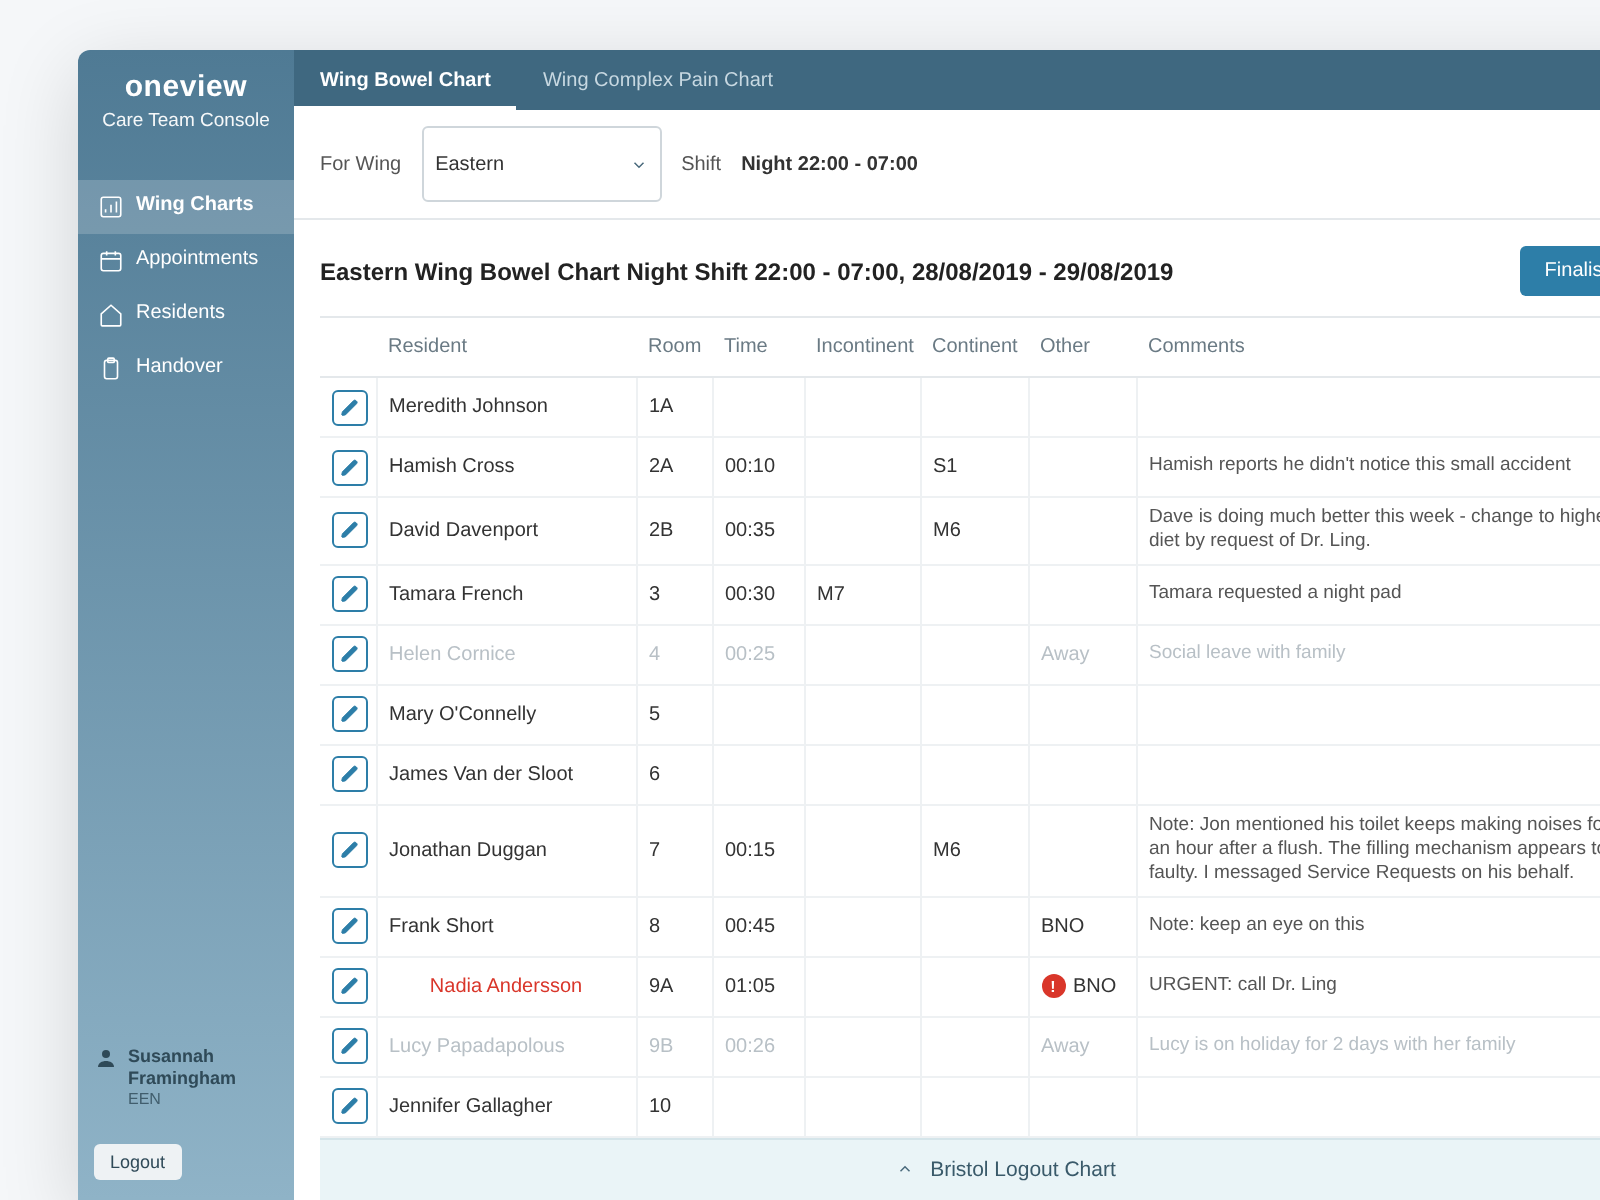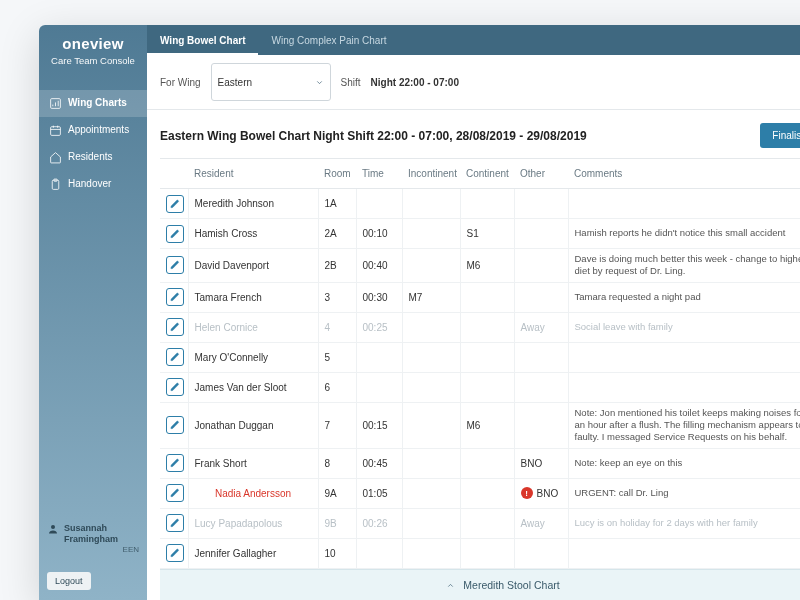--- a/index.html
+++ b/index.html
@@ -15,21 +15,21 @@
 .nav-item { display: flex; align-items: flex-start; gap: 6px; padding: 7px 10px; font-size: 10px; cursor: pointer; }
 .nav-item.active { background: rgba(255,255,255,0.18); font-weight: 600; }
 .nav-icon { width: 13px; height: 13px; display: inline-flex; align-items: center; justify-content: center; }
 .nav-icon svg { width: 13px; height: 13px; stroke: #fff; fill: none; stroke-width: 1.5; }
 
 .sidebar-footer { margin-top: auto; padding: 10px 8px; font-size: 9px; }
 .user-block { display: flex; gap: 5px; align-items: flex-start; margin-bottom: 18px; }
 .avatar-icon { width: 12px; height: 12px; }
 .avatar-icon svg { width: 12px; height: 12px; fill: #2f4a58; }
 .user-name { font-weight: 600; line-height: 1.2; color: #2f4a58; }
-.user-role { font-size: 8px; opacity: .8; color: #2f4a58; text-align: right; }
+.user-role { font-size: 8px; opacity: .8; color: #2f4a58; }
 .logout-btn { background: #eef2f4; color: #2f4a58; border: none; padding: 4px 8px; font-size: 9px; border-radius: 3px; cursor: pointer; }
 
 .main { flex: 1; display: flex; flex-direction: column; background: #fff; min-width: 0; }
 
 .tabs-bar { background: #3f6880; display: flex; align-items: flex-end; height: 30px; padding-left: 0; }
 .tab { padding: 7px 13px; color: #c7d8e1; font-size: 10px; cursor: pointer; border-bottom: 2px solid transparent; }
 .tab.active { color: #fff; border-bottom: 2px solid #fff; font-weight: 600; }
 
 .filter-bar { display: flex; align-items: center; gap: 10px; padding: 8px 13px; border-bottom: 1px solid #e4e8eb; font-size: 10px; }
 .filter-label { color: #555; }
@@ -198,21 +198,21 @@
                 <td class="comment-cell">Hamish reports he didn't notice this small accident</td>
               </tr>
               <tr>
                 <td class="edit-cell"><button class="edit-btn">
                     <svg viewBox="0 0 24 24">
                       <path d="M3 21l3.5-.7L20 6.8a2 2 0 0 0 0-2.8l-.9-.9a2 2 0 0 0-2.8 0L2.8 16.6 2 20z"></path>
                     </svg>
                   </button></td>
                 <td class="res-name">David Davenport</td>
                 <td>2B</td>
-                <td>00:40</td>
+                <td>00:35</td>
                 <td></td>
                 <td>M6</td>
                 <td></td>
                 <td class="comment-cell">Dave is doing much better this week - change to higher fibre diet by request of Dr. Ling.</td>
               </tr>
               <tr>
                 <td class="edit-cell"><button class="edit-btn">
                     <svg viewBox="0 0 24 24">
                       <path d="M3 21l3.5-.7L20 6.8a2 2 0 0 0 0-2.8l-.9-.9a2 2 0 0 0-2.8 0L2.8 16.6 2 20z"></path>
                     </svg>
@@ -343,17 +343,17 @@
                 <td class="comment-cell"></td>
               </tr>
             </tbody>
         </table>
       </div>
 
       <div class="bottom-panel">
         <span class="chev"><svg viewBox="0 0 24 24">
               <path d="M6 15l6-6 6 6"></path>
             </svg></span>
-        <span>Meredith Stool Chart</span>
+        <span>Bristol Logout Chart</span>
       </div>
     </div>
   </section>
 </div>
 
 </body></html>

